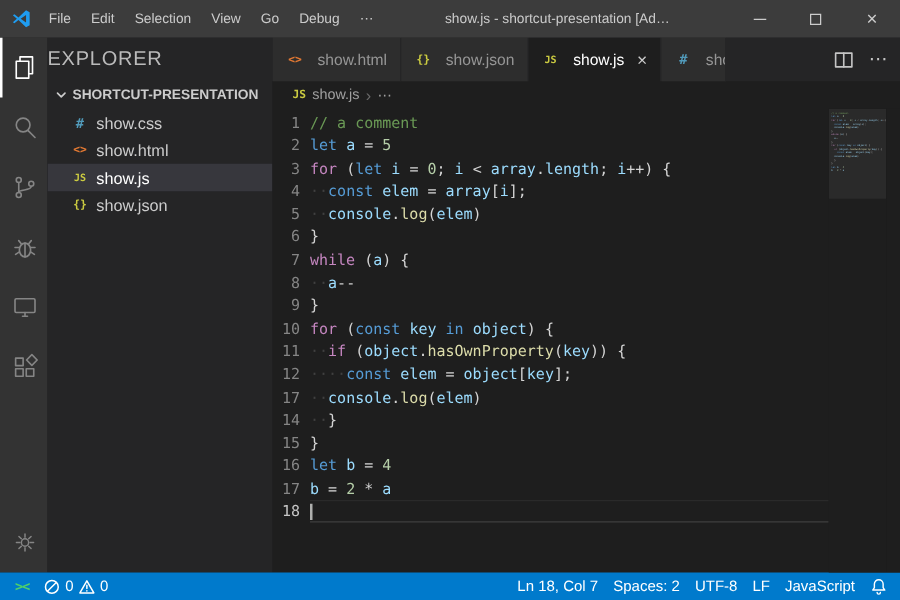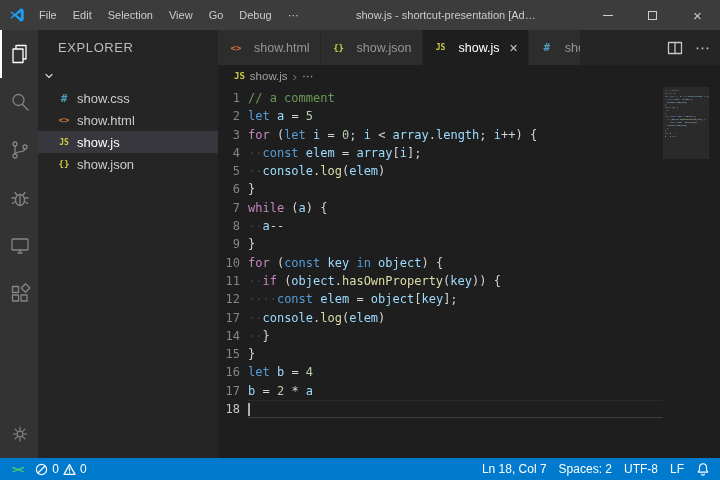--- a/index.html
+++ b/index.html
@@ -22,21 +22,21 @@
 
   
   .activitybar { width:38px; background:#333333; display:flex; flex-direction:column; flex:none; }
   .ab-item { height:48px; display:flex; align-items:center; justify-content:center; color:#858585; border-left:2px solid transparent; }
   .ab-item.active { color:#ffffff; border-left-color:#ffffff; }
   .ab-item svg { display:block; }
   .ab-bottom { margin-top:auto; }
 
   
   .sidebar { width:180px; background:#252526; display:flex; flex-direction:column; flex:none; overflow:hidden; }
-  .sidebar-title { height:35px; line-height:35px; padding-left:20px; font-size:13px; color:#bbbbbb; letter-spacing:0.6px; flex:none; }
+  .sidebar-title { height:35px; line-height:35px; font-size:16px; color:#bbbbbb; letter-spacing:0.6px; flex:none; }
   .section-header { height:22px; display:flex; align-items:center; gap:2px; padding-left:4px; font-size:11px; font-weight:700; color:#cccccc; flex:none; }
   .file-row { height:22px; display:flex; align-items:center; padding-left:18px; font-size:13px; color:#cccccc; white-space:nowrap; }
   .file-row.selected { background:#37373d; color:#ffffff; }
   .fi { display:inline-flex; width:16px; justify-content:center; font-family:"DejaVu Sans Mono", monospace; font-weight:700; font-size:9px; flex:none; margin-right:5px; }
   .fi-css { font-size:11px; }
   .fi-js { font-size:8px; }
   .outline-header { margin-top:auto; height:22px; display:flex; align-items:center; gap:3px; padding-left:4px; font-size:11px; font-weight:700; color:#cccccc; border-top:1px solid #2d2d30; flex:none; }
 
   
   .editor-area { flex:1; display:flex; flex-direction:column; min-width:0; background:#1e1e1e; }
@@ -167,20 +167,21 @@
           </svg>
       </div>
     </div>
 
     <div class="sidebar">
       <div class="sidebar-title">EXPLORER</div>
       <div class="section-header">
         <svg class="stroke" width="14" height="14" viewBox="0 0 14 14">
             <path d="M4 5.5l3 3 3-3"></path>
           </svg>
+        <span>SHORTCUT-PRESENTATION</span>
       </div>
       <div class="file-list">
           <div class="file-row">
             <span class="fi fi-css" style="color: rgb(81, 154, 186);">#</span>
             <span>show.css</span>
           </div>
           <div class="file-row">
             <span class="fi fi-html" style="color: rgb(227, 121, 51);">&lt;&gt;</span>
             <span>show.html</span>
           </div>
@@ -351,20 +352,21 @@
             <path d="M7 5.5v3 M7 10.4v.1"></path>
           </svg>
         <span>0</span>
       </div>
     </div>
     <div class="sb-right">
       <div class="sb-item">Ln 18, Col 7</div>
       <div class="sb-item">Spaces: 2</div>
       <div class="sb-item">UTF-8</div>
       <div class="sb-item">LF</div>
+      <div class="sb-item">JavaScript</div>
       <div class="sb-item">
         <svg class="stroke" width="14" height="14" viewBox="0 0 16 16">
             <path d="M8 2a4 4 0 0 1 4 4v3.2l1.5 2.3H2.5L4 9.2V6a4 4 0 0 1 4-4z"></path>
             <path d="M6.5 13.7a1.5 1.5 0 0 0 3 0"></path>
           </svg>
       </div>
     </div>
   </div>
 </div>
 

